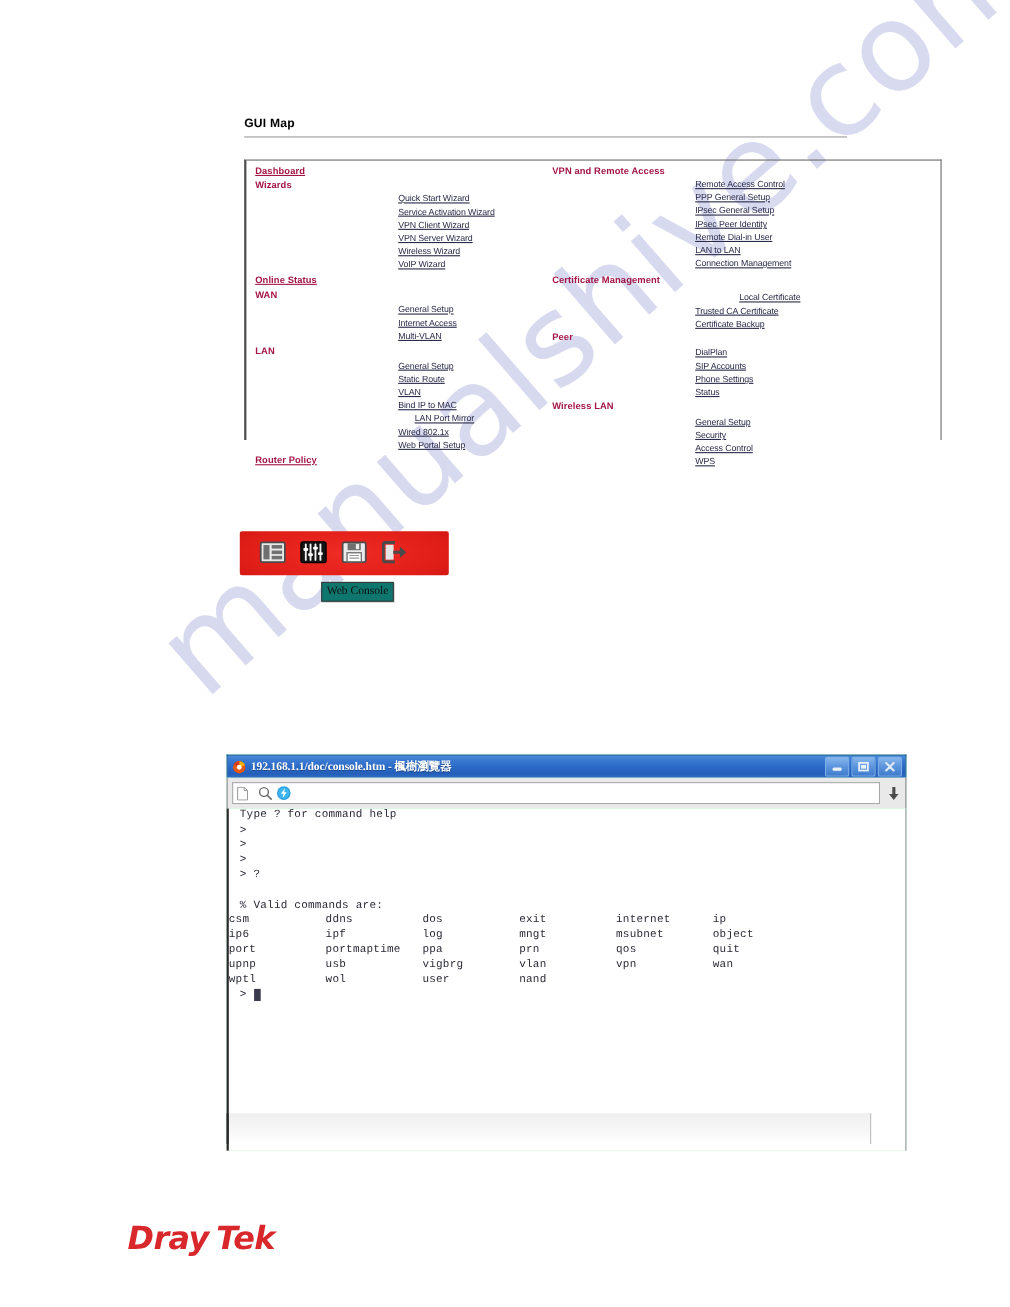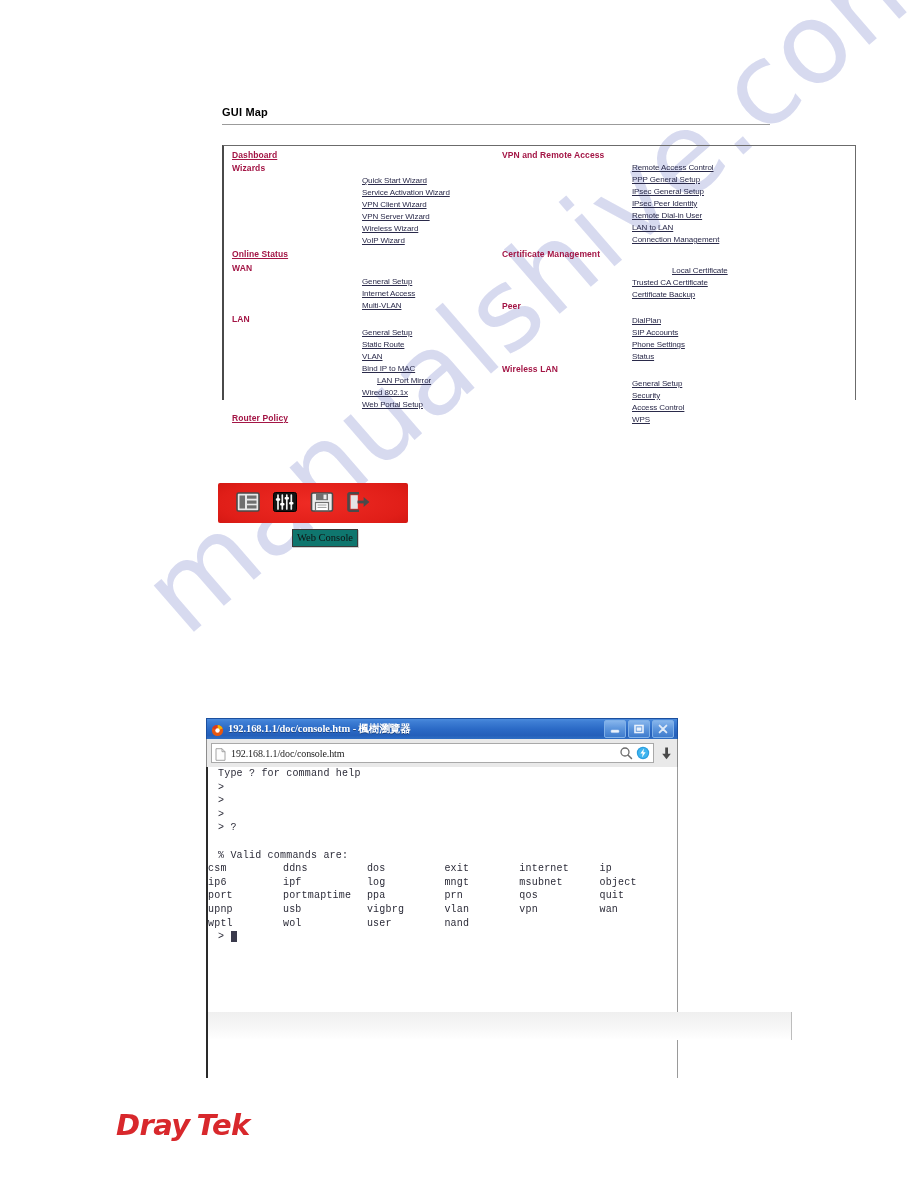--- a/index.html
+++ b/index.html
@@ -148,22 +148,22 @@
     color: #111;
     white-space: nowrap;
     line-height: 13px;
     box-shadow: 1px 1px 0 rgba(0,0,0,.18);
   }
 
   
   #browser-window {
     position: absolute;
     left: 206px;
-    top: 718px;
-    width: 472px;
+    top: 686px;
+    width: 618px;
     height: 360px;
     z-index: 10;
     background: #86efac;
     box-sizing: border-box;
   }
   #bw-titlebar {
     position: relative;
     height: 21px;
     background: linear-gradient(to bottom, #4a8bdd 0%, #3e7ed4 14%, #2b6ac6 50%, #245fba 82%, #2f6fc4 100%);
     border: 1px solid #1c4f9e;
@@ -469,21 +469,20 @@
   </div>
 
   <div id="bw-toolbar">
     <div id="bw-addressbar">
       <span id="bw-page-icon">
         <svg width="11" height="13" viewBox="0 0 11 13">
           <path d="M1 .7 H7 L10 3.7 V12.3 H1 Z" fill="#fdfdfd" stroke="#9a9a9a" stroke-width=".9"></path>
           <path d="M7 .7 V3.7 H10" fill="none" stroke="#9a9a9a" stroke-width=".9"></path>
         </svg>
       </span>
-      <span id="bw-url">192.168.1.1/doc/console.htm</span>
       <span class="ab-icon">
         <svg width="14" height="14" viewBox="0 0 14 14">
           <circle cx="6" cy="6" r="4" fill="none" stroke="#6b6b6b" stroke-width="1.3"></circle>
           <line x1="9.2" y1="9.2" x2="12.5" y2="12.5" stroke="#6b6b6b" stroke-width="1.5" stroke-linecap="round"></line>
         </svg>
       </span>
       <span class="ab-icon">
         <svg width="14" height="14" viewBox="0 0 14 14">
           <circle cx="7" cy="7" r="6.2" fill="#2c9fe0"></circle>
           <circle cx="7" cy="7" r="5" fill="#3fb5ef"></circle>

